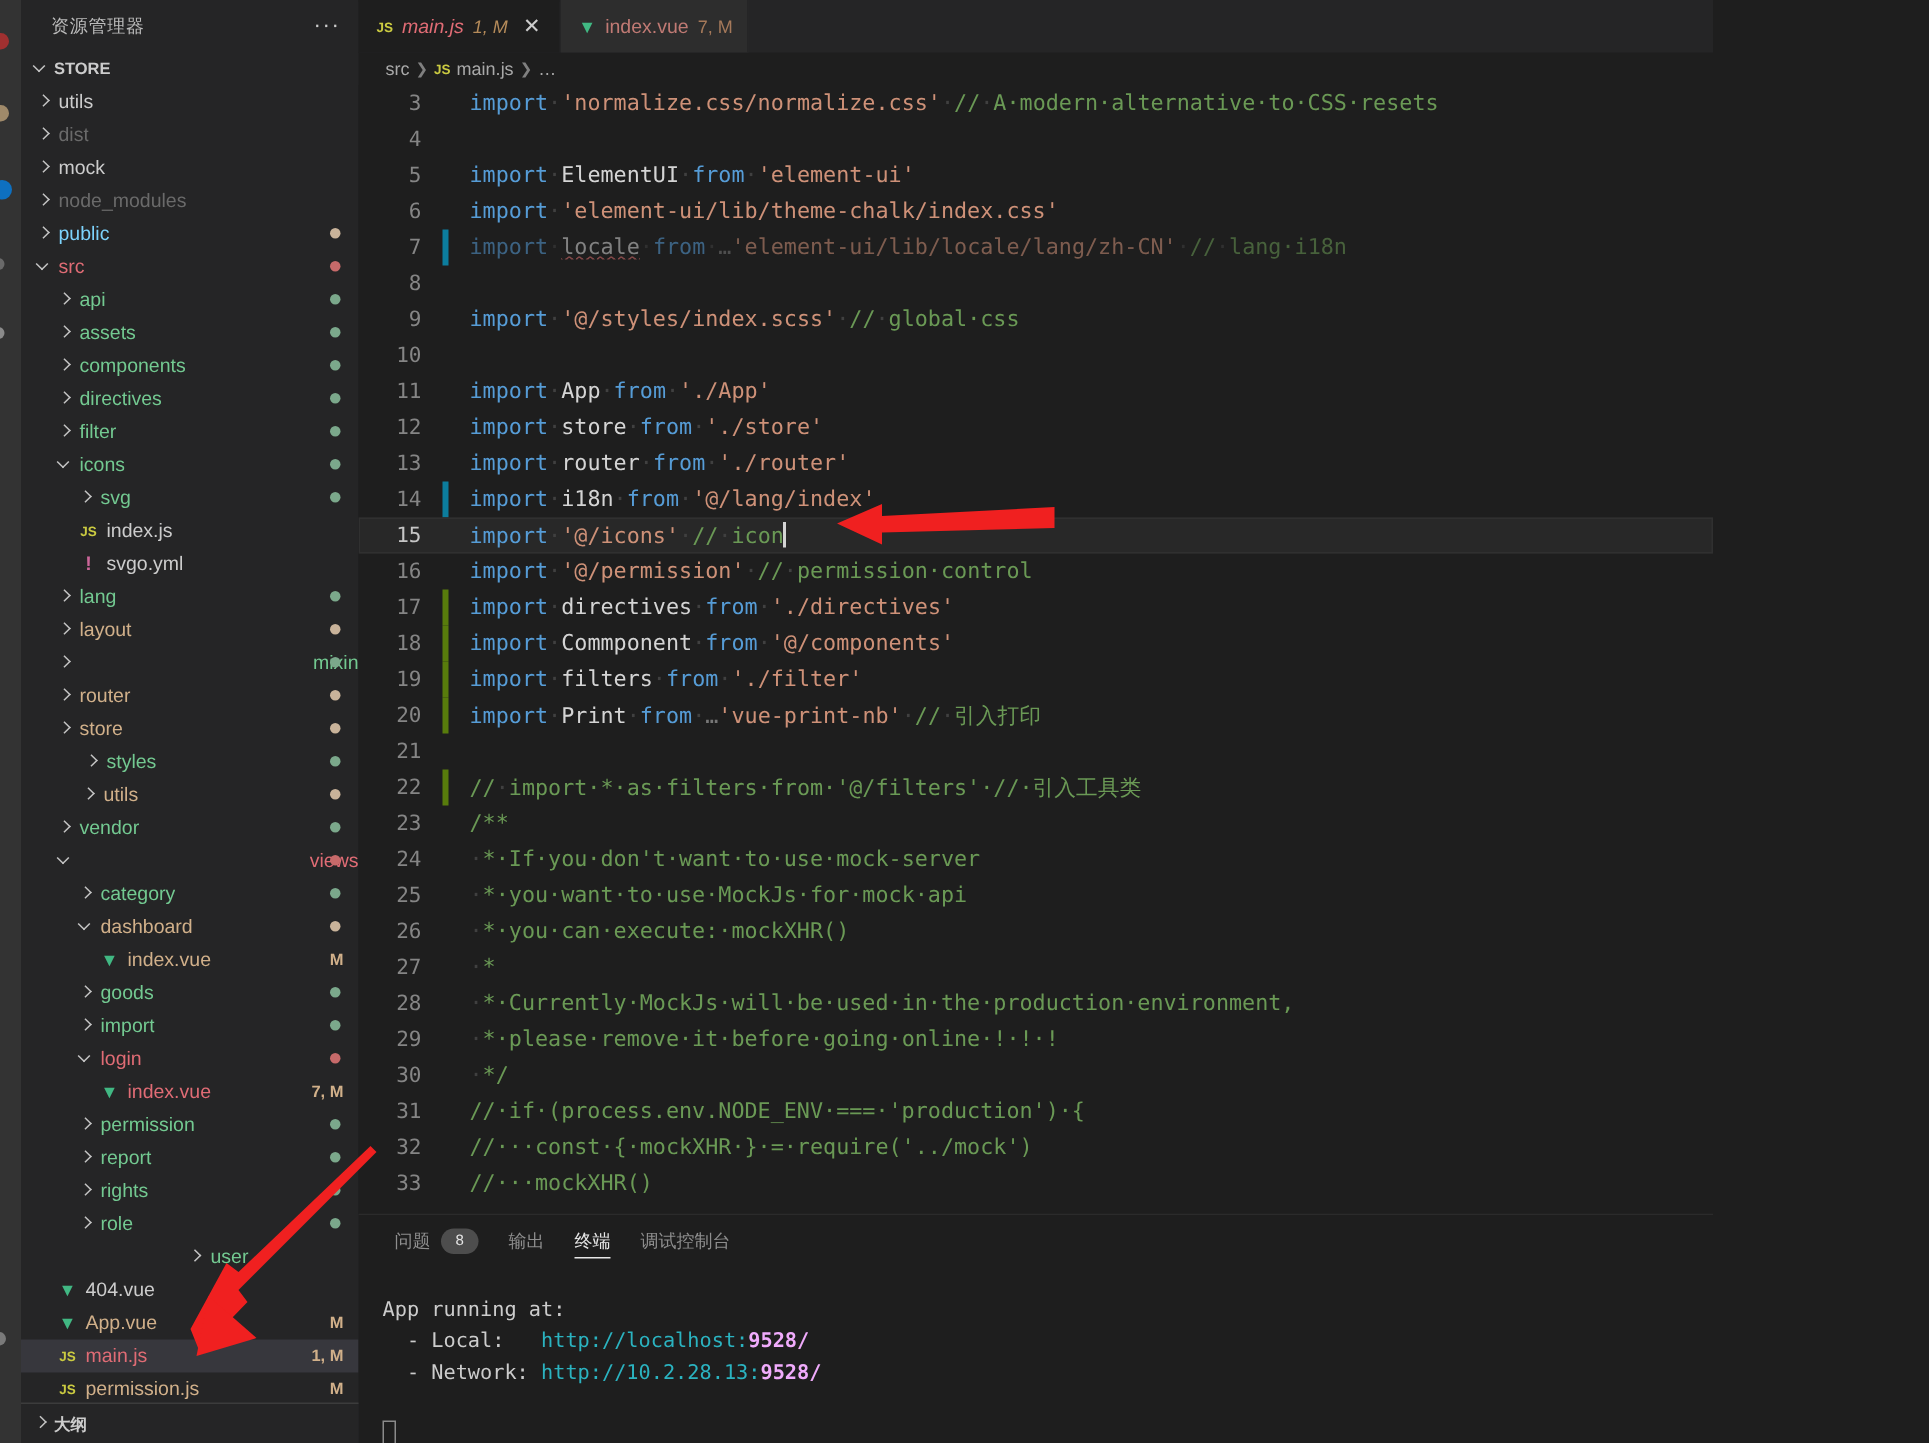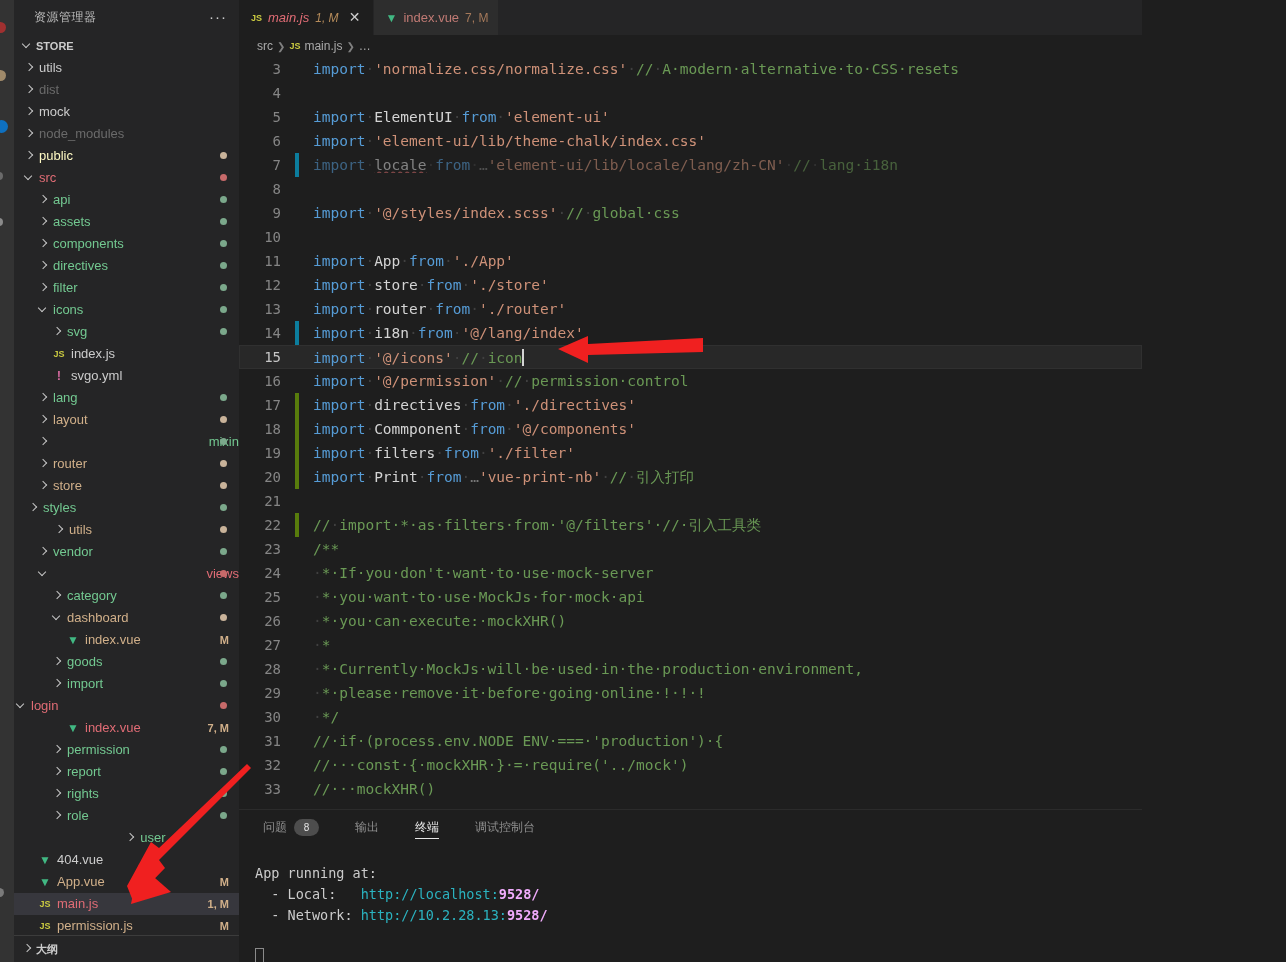--- a/index.html
+++ b/index.html
@@ -135,21 +135,21 @@
   .cursor{
     display:inline-block;width:2px;height:17px;background:#d4d4d4;
     vertical-align:-3px;margin-left:-1px;
   }
 
   
   .arrow{position:absolute;pointer-events:none;}
 
   
   .panel{height:152px;flex:0 0 152px;background:#1e1e1e;border-top:1px solid #2b2b2b;display:flex;flex-direction:column;}
-  .panel-tabs{height:35px;display:flex;align-items:center;padding-left:14px;gap:16px;}
+  .panel-tabs{height:35px;display:flex;align-items:center;padding-left:14px;gap:0;}
   .ptab{
     display:flex;align-items:center;gap:7px;padding:0 10px;height:35px;
     font-size:12px;color:#8e8e8e;cursor:pointer;position:relative;
   }
   .ptab.active{color:#e7e7e7;}
   .ptab.active:after{
     content:"";position:absolute;left:10px;right:10px;bottom:6px;height:1px;background:#e7e7e7;
   }
   .ptab .cnt{
     background:#4d4d4d;color:#e4e4e4;border-radius:9px;min-width:17px;height:17px;
@@ -225,21 +225,21 @@
         <div class="row" style="padding-left: 8px;">
           <span class="twisty">
             <span class="chev"></span>
           </span>
           <span class="lbl" style="color:#6a6a6a">node_modules</span>
         </div>
         <div class="row" style="padding-left: 8px;">
           <span class="twisty">
             <span class="chev"></span>
           </span>
-          <span class="lbl" style="color:#fef9c3">public</span>
+          <span class="lbl" style="color:#7dd3fc">public</span>
           <span class="dot" style="background:#c9b39a"></span>
         </div>
         <div class="row" style="padding-left: 8px;">
           <span class="twisty">
             <span class="chev open"></span>
           </span>
           <span class="lbl" style="color:#e06c75">src</span>
           <span class="dot" style="background:#c76a6a"></span>
         </div>
         <div class="row" style="padding-left: 22px;">
@@ -331,21 +331,21 @@
           <span class="lbl" style="color:#d1b08a">router</span>
           <span class="dot" style="background:#c9b39a"></span>
         </div>
         <div class="row" style="padding-left: 22px;">
           <span class="twisty">
             <span class="chev"></span>
           </span>
           <span class="lbl" style="color:#d1b08a">store</span>
           <span class="dot" style="background:#c9b39a"></span>
         </div>
-        <div class="row" style="padding-left: 12px;">
+        <div class="row" style="padding-left: 40px;">
           <span class="twisty">
             <span class="chev"></span>
           </span>
           <span class="lbl" style="color:#73c991">styles</span>
           <span class="dot" style="background:#7ba88b"></span>
         </div>
         <div class="row" style="padding-left: 38px;">
           <span class="twisty">
             <span class="chev"></span>
           </span>
@@ -394,21 +394,21 @@
           <span class="lbl" style="color:#73c991">goods</span>
           <span class="dot" style="background:#7ba88b"></span>
         </div>
         <div class="row" style="padding-left: 36px;">
           <span class="twisty">
             <span class="chev"></span>
           </span>
           <span class="lbl" style="color:#73c991">import</span>
           <span class="dot" style="background:#7ba88b"></span>
         </div>
-        <div class="row" style="">
+        <div class="row" style="padding-left: 36px;">
           <span class="twisty">
             <span class="chev open"></span>
           </span>
           <span class="lbl" style="color:#e06c75">login</span>
           <span class="dot" style="background:#c76a6a"></span>
         </div>
         <div class="row" style="padding-left: 50px;">
           <span class="ficon">
             <span class="vue-icon">▼</span>
           </span>

